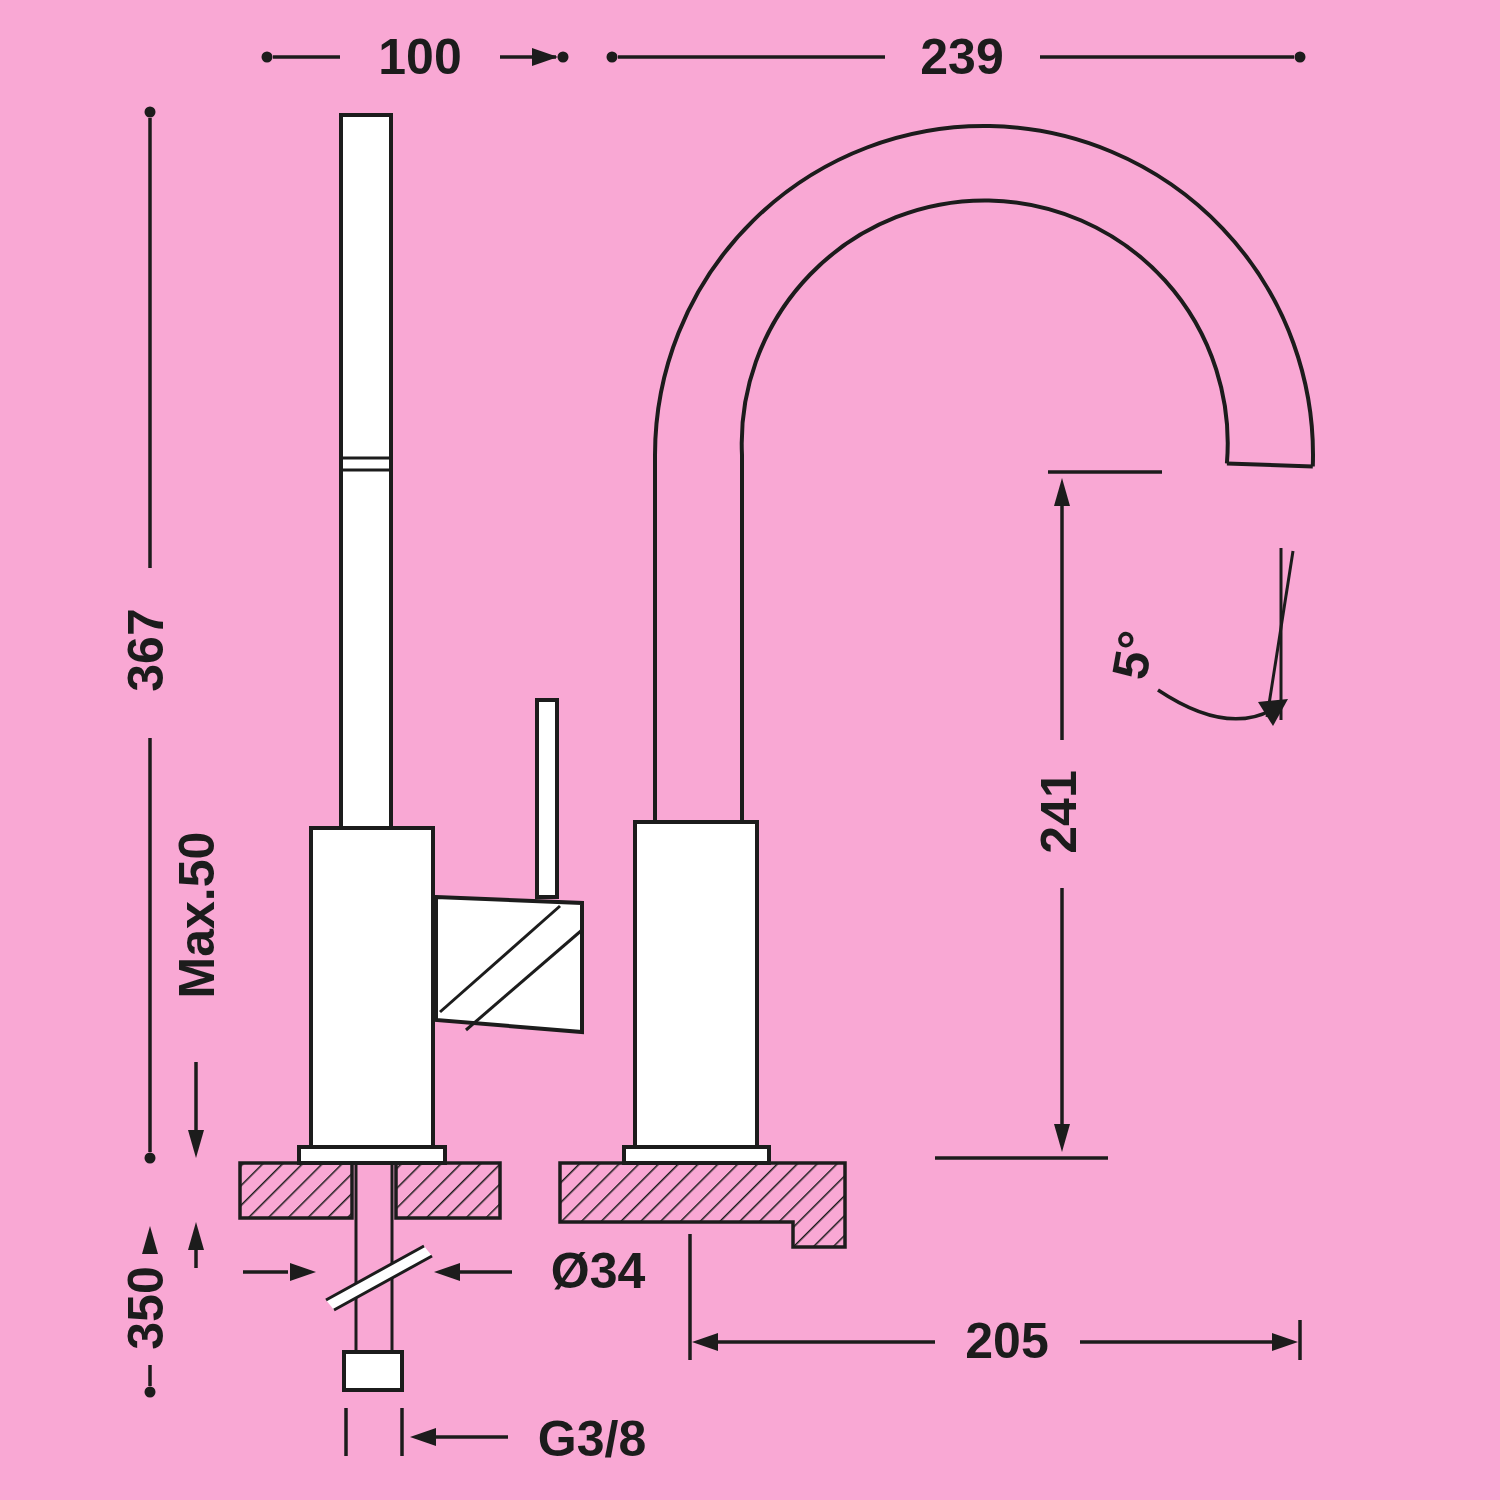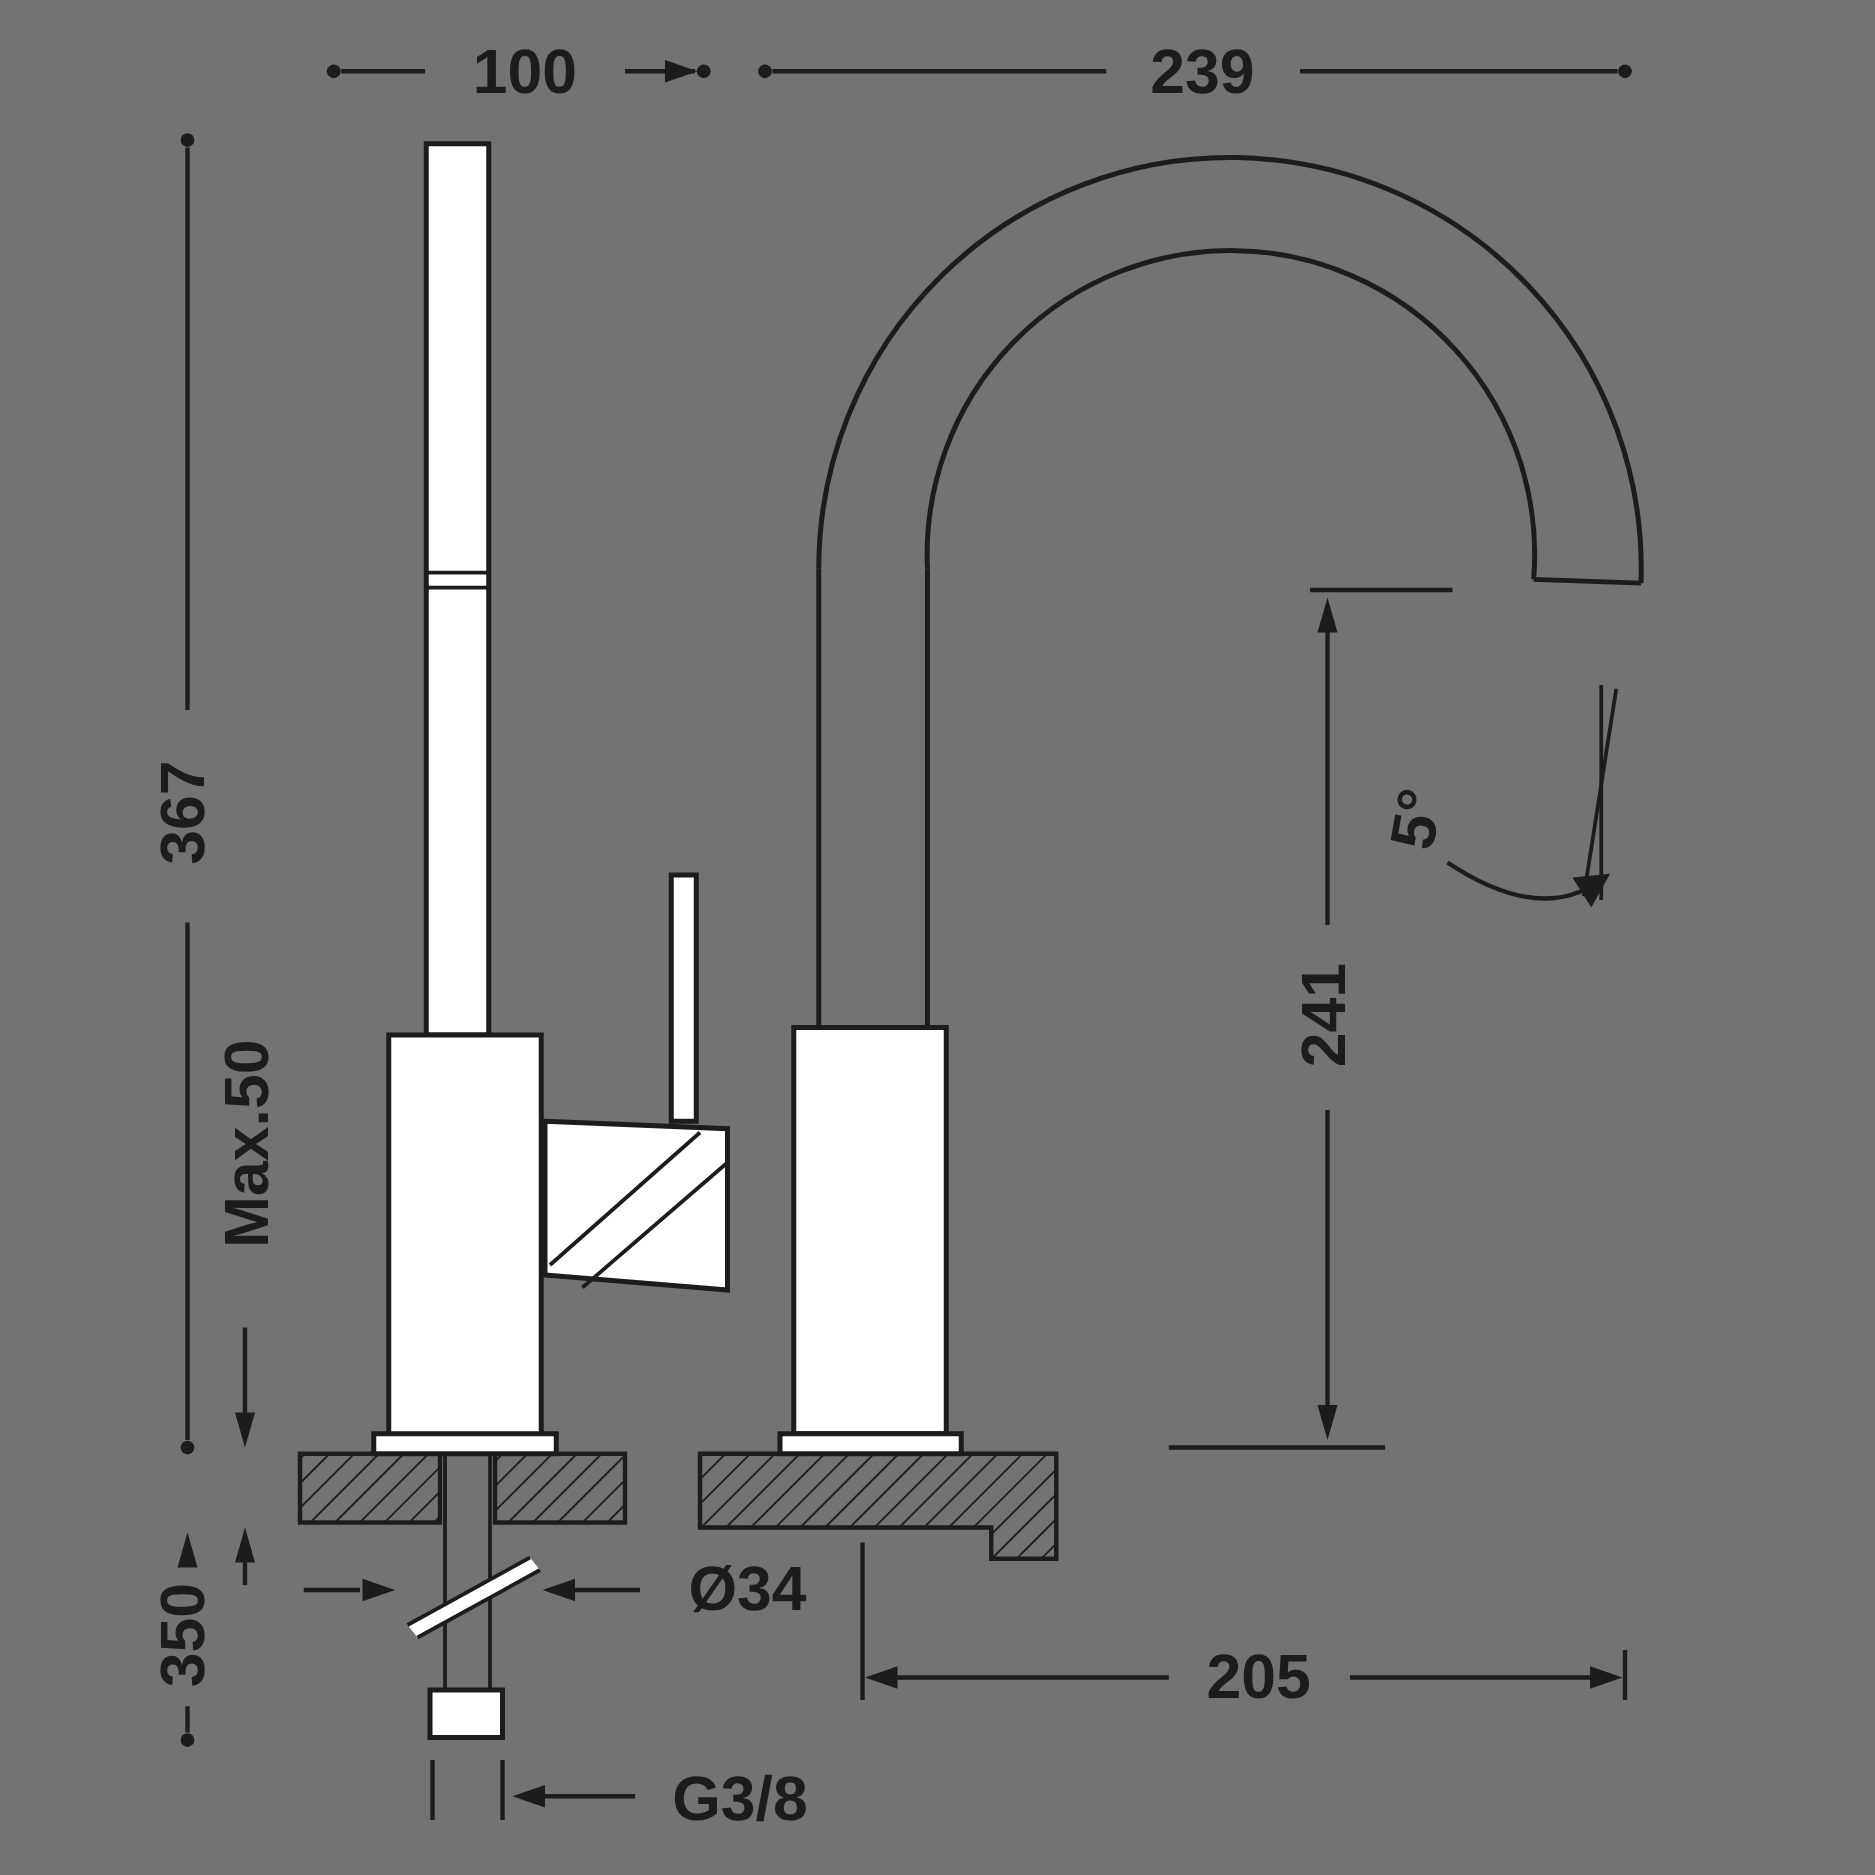--- a/index.html
+++ b/index.html
@@ -4,21 +4,21 @@
 <style>
   html, body {
     margin: 0;
     padding: 0;
     background: #ffffff;
   }
   .stage {
     position: relative;
     width: 1500px;
     height: 1500px;
-    background: #737373;
+    background: #f9a8d4;
     overflow: hidden;
   }
   svg {
     display: block;
   }
   .dim-text {
     font-family: "Liberation Sans", "DejaVu Sans", sans-serif;
     font-weight: 700;
     font-size: 50px;
     fill: #1c1c1c;

